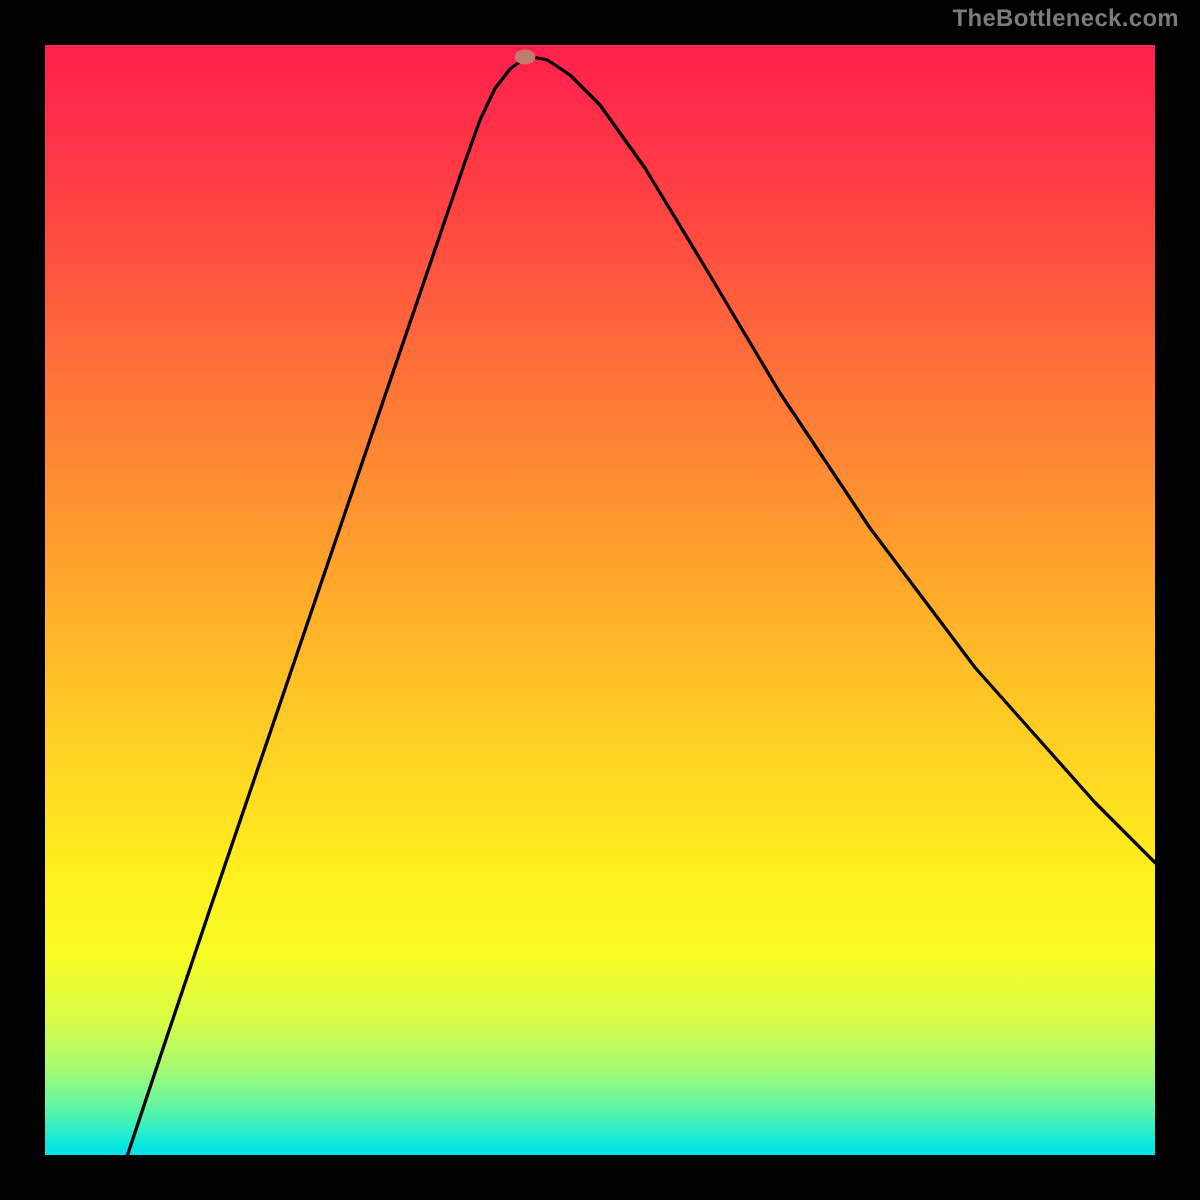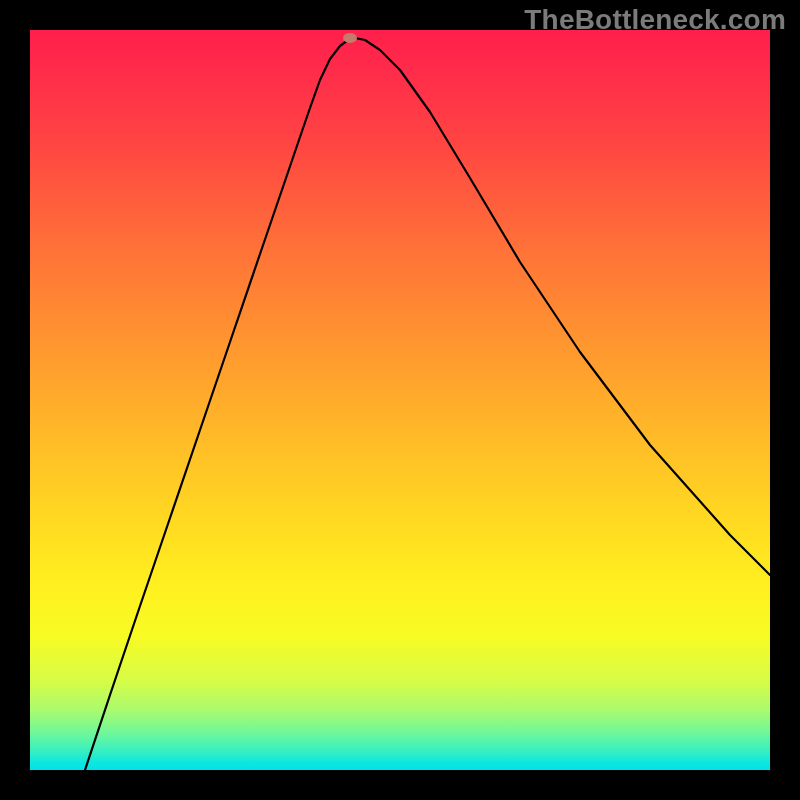--- a/index.html
+++ b/index.html
@@ -8,21 +8,21 @@
     position: relative;
     width: 800px;
     height: 800px;
     background: #000;
   }
   .watermark {
     position: absolute;
     top: 4px;
     right: 14px;
     font-family: Arial, Helvetica, sans-serif;
-    font-size: 28px;
+    font-size: 16px;
     font-weight: 600;
     color: #7b7b7b;
     letter-spacing: 0.2px;
   }
   .plot {
     position: absolute;
     left: 30px;
     top: 30px;
     width: 740px;
     height: 740px;

